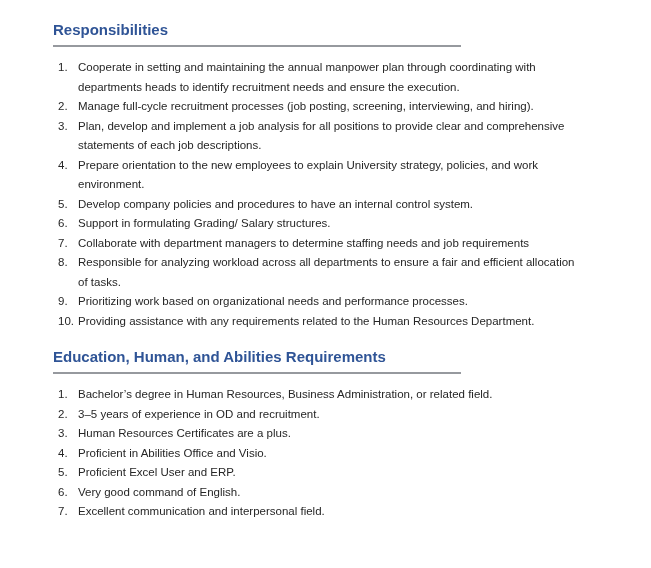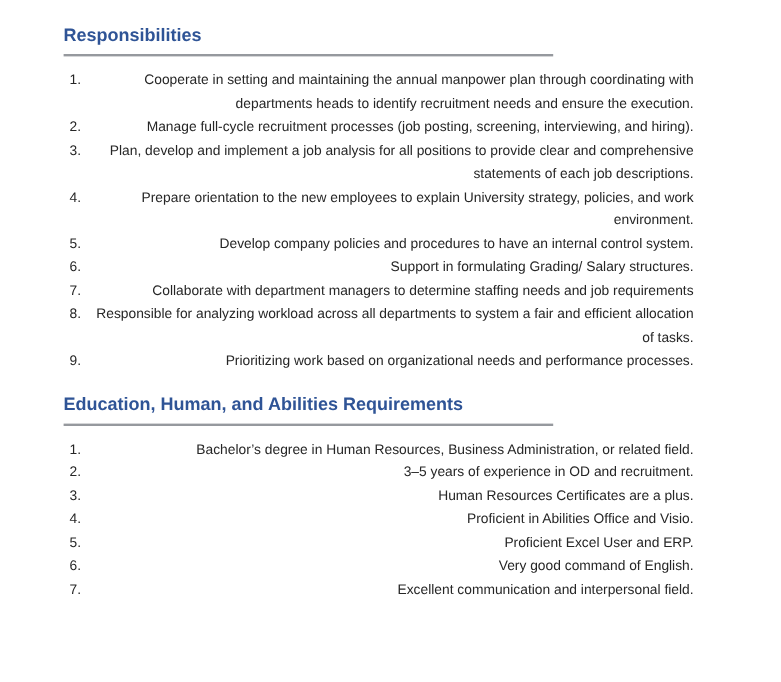--- a/index.html
+++ b/index.html
@@ -41,21 +41,20 @@
   }
   .li { display: flex; align-items: flex-start; }
   .num {
     flex: 0 0 auto;
     width: 20px;
     margin-left: 5px;
   }
   .txt {
     flex: 0 0 auto;
     width: 500px;
-    text-align: right;
   }
 </style>
 </head>
 <body>
 
 <div class="page">
 
   <section class="section">
     <h2 class="heading">Responsibilities</h2>
     <ol class="list">
@@ -82,25 +81,29 @@
       <li class="li">
         <span class="num">6.</span>
         <span class="txt">Support in formulating Grading/ Salary structures.</span>
       </li>
       <li class="li">
         <span class="num">7.</span>
         <span class="txt">Collaborate with department managers to determine staffing needs and job requirements</span>
       </li>
       <li class="li">
         <span class="num">8.</span>
-        <span class="txt">Responsible for analyzing workload across all departments to system a fair and efficient allocation of tasks.</span>
+        <span class="txt">Responsible for analyzing workload across all departments to ensure a fair and efficient allocation of tasks.</span>
       </li>
       <li class="li">
         <span class="num">9.</span>
         <span class="txt">Prioritizing work based on organizational needs and performance processes.</span>
+      </li>
+      <li class="li">
+        <span class="num">10.</span>
+        <span class="txt">Providing assistance with any requirements related to the Human Resources Department.</span>
       </li>
     </ol>
   </section>
 
   <section class="section">
     <h2 class="heading">Education, Human, and Abilities Requirements</h2>
     <ol class="list">
       <li class="li">
         <span class="num">1.</span>
         <span class="txt">Bachelor’s degree in Human Resources, Business Administration, or related field.</span>

